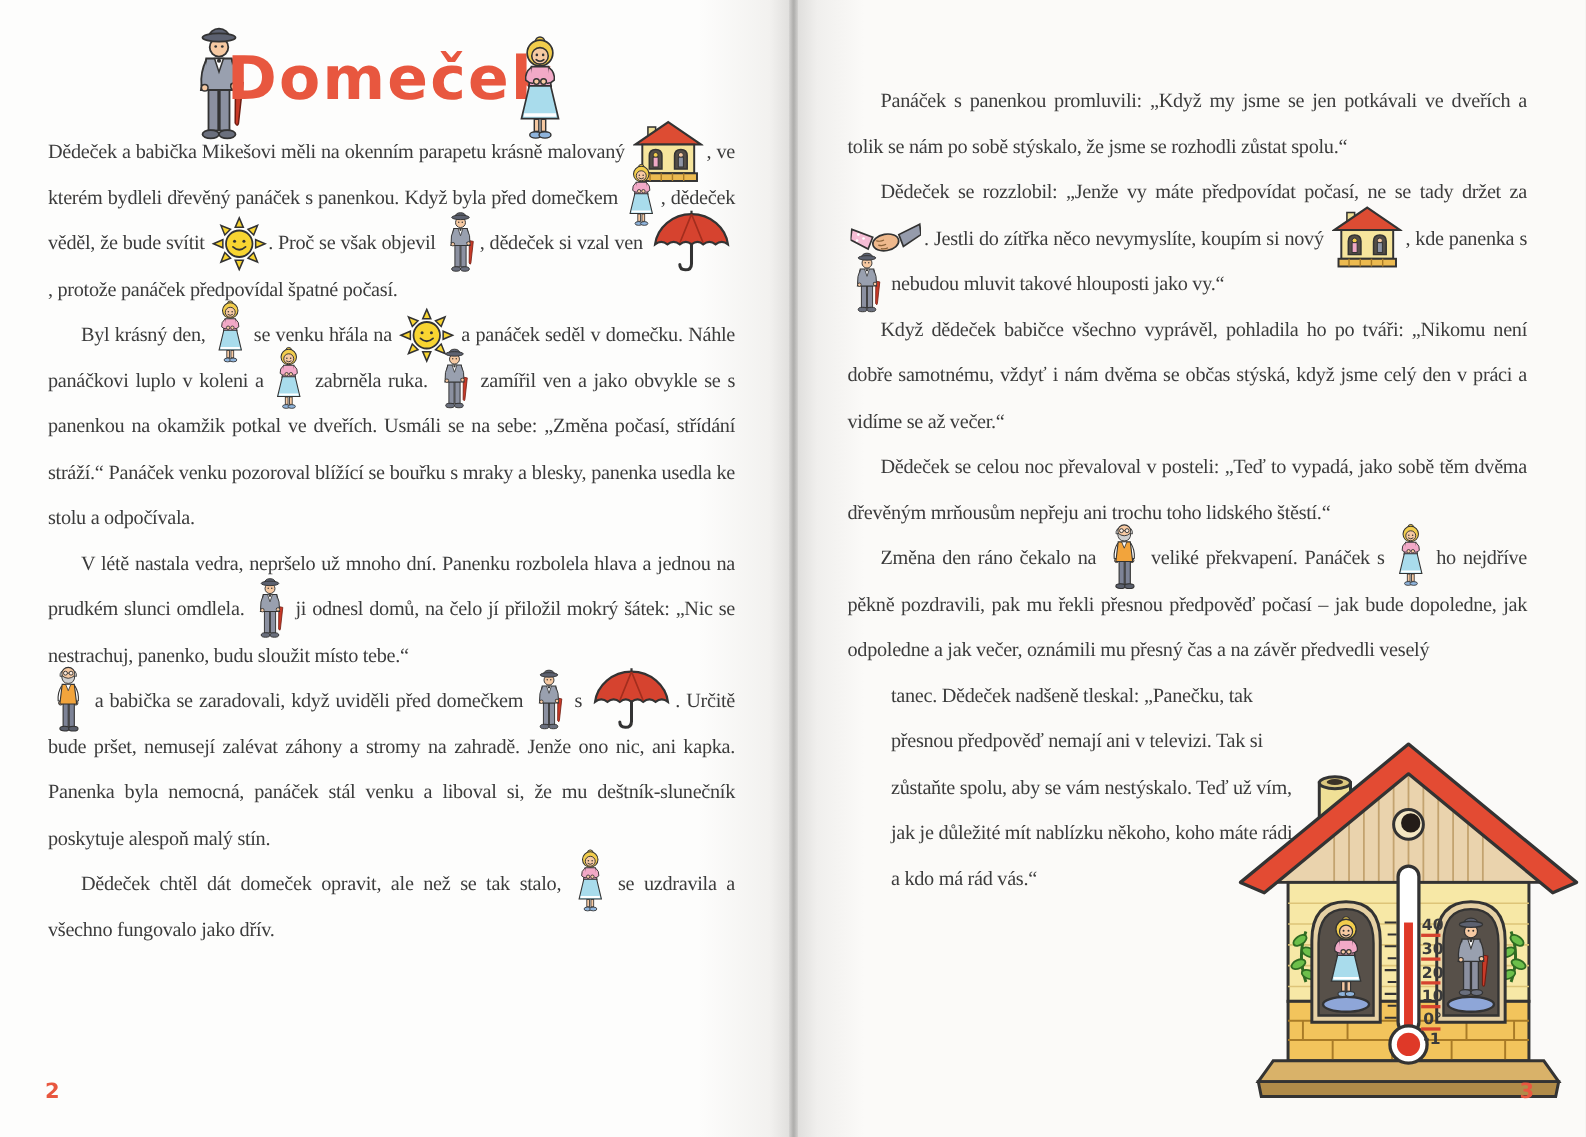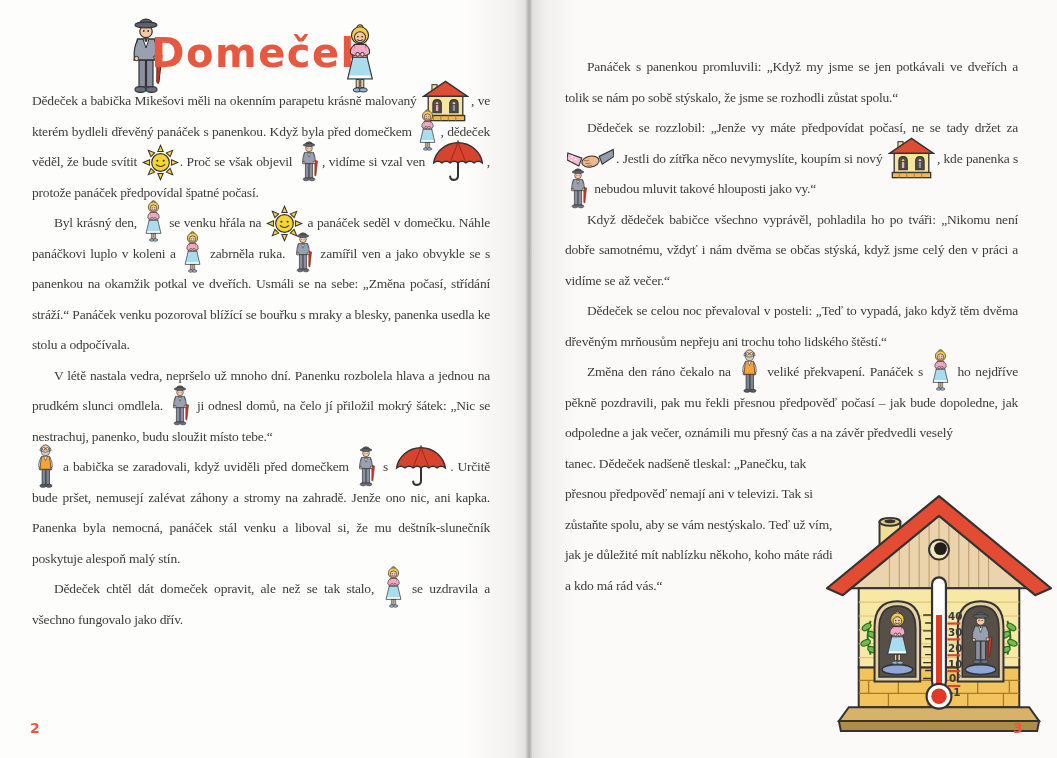--- a/index.html
+++ b/index.html
@@ -25,21 +25,21 @@
   .fig-right { position:absolute; left:341px; top:22px; width:38px; height:78px; }
 
   .body-text {
     position:absolute; text-align:justify; font-size:13.5px; line-height:30.5px;
     letter-spacing:-0.2px; color:#3c3c3c;
   }
   .page-left  .body-text { left:32px; top:86px; width:458px; }
   .page-right .body-text { left:36px; top:52px; width:453px; }
   p.para { margin:0; }
   p.indent { text-indent:22px; }
-  p.narrow { width:272px; text-align:left; }
+  p.narrow { width:272px; text-align:left;margin-left:29px; }
 
   .inline-icon { display:inline-block; vertical-align:middle; overflow:visible; }
   .icon-panacek   { width:24px; height:48px; margin:-14px 1px -12px; }
   .icon-panenka   { width:23px; height:47px; margin:-14px 1px -12px; }
   .icon-dedecek   { width:25px; height:51px; margin:-15px 1px -13px; }
   .icon-sun       { width:37px; height:37px; margin:-9px 1px -8px; }
   .icon-umbrella  { width:54px; height:44px; margin:-10px 2px -9px; }
   .icon-house     { width:47px; height:43px; margin:-10px 2px -9px; }
   .icon-handshake { width:47px; height:28px; margin:-4px 2px -3px; }
 
@@ -183,21 +183,21 @@
       </svg>
     <div class="body-text">
         <p class="para"><span>Dědeček a babička Mikešovi měli na okenním parapetu krásně malovaný </span><svg class="inline-icon icon-house">
             <use href="#sym-house"></use>
           </svg><span>, ve kterém bydleli dřevěný panáček s panenkou. Když byla před domečkem </span><svg class="inline-icon icon-panenka">
             <use href="#sym-panenka"></use>
           </svg><span>, dědeček věděl, že bude svítit </span><svg class="inline-icon icon-sun">
             <use href="#sym-sun"></use>
           </svg><span>. Proč se však objevil </span><svg class="inline-icon icon-panacek">
             <use href="#sym-panacek"></use>
-          </svg><span>, vidíme si vzal ven </span><svg class="inline-icon icon-umbrella">
+          </svg><span>, dědeček si vzal ven </span><svg class="inline-icon icon-umbrella">
             <use href="#sym-umbrella"></use>
           </svg><span>, protože panáček předpovídal špatné počasí.</span></p>
         <p class="para indent"><span>Byl krásný den, </span><svg class="inline-icon icon-panenka">
             <use href="#sym-panenka"></use>
           </svg><span> se venku hřála na </span><svg class="inline-icon icon-sun">
             <use href="#sym-sun"></use>
           </svg><span> a panáček seděl v domečku. Náhle panáčkovi luplo v koleni a </span><svg class="inline-icon icon-panenka">
             <use href="#sym-panenka"></use>
           </svg><span> zabrněla ruka. </span><svg class="inline-icon icon-panacek">
             <use href="#sym-panacek"></use>
@@ -223,21 +223,21 @@
     <div class="body-text">
         <p class="para indent"><span>Panáček s panenkou promluvili: „Když my jsme se jen potkávali ve dveřích a tolik se nám po sobě stýskalo, že jsme se rozhodli zůstat spolu.“</span></p>
         <p class="para indent"><span>Dědeček se rozzlobil: „Jenže vy máte předpovídat počasí, ne se tady držet za </span><svg class="inline-icon icon-handshake">
             <use href="#sym-handshake"></use>
           </svg><span>. Jestli do zítřka něco nevymyslíte, koupím si nový </span><svg class="inline-icon icon-house">
             <use href="#sym-house"></use>
           </svg><span>, kde panenka s </span><svg class="inline-icon icon-panacek">
             <use href="#sym-panacek"></use>
           </svg><span> nebudou mluvit takové hlouposti jako vy.“</span></p>
         <p class="para indent"><span>Když dědeček babičce všechno vyprávěl, pohladila ho po tváři: „Nikomu není dobře samotnému, vždyť i nám dvěma se občas stýská, když jsme celý den v práci a vidíme se až večer.“</span></p>
-        <p class="para indent"><span>Dědeček se celou noc převaloval v posteli: „Teď to vypadá, jako když těm dvěma dřevěným mrňousům nepřeju ani trochu toho lidského štěstí.“</span></p>
+        <p class="para indent"><span>Dědeček se celou noc převaloval v posteli: „Teď to vypadá, jako sobě těm dvěma dřevěným mrňousům nepřeju ani trochu toho lidského štěstí.“</span></p>
         <p class="para indent"><span>Změna den ráno čekalo na </span><svg class="inline-icon icon-dedecek">
             <use href="#sym-dedecek"></use>
           </svg><span> veliké překvapení. Panáček s </span><svg class="inline-icon icon-panenka">
             <use href="#sym-panenka"></use>
           </svg><span> ho nejdříve pěkně pozdravili, pak mu řekli přesnou předpověď počasí – jak bude dopoledne, jak odpoledne a jak večer, oznámili mu přesný čas a na závěr předvedli veselý</span></p>
         <p class="para narrow"><span>tanec. Dědeček nadšeně tleskal: „Panečku, tak přesnou předpověď nemají ani v televizi. Tak si zůstaňte spolu, aby se vám nestýskalo. Teď už vím, jak je důležité mít nablízku někoho, koho máte rádi a kdo má rád vás.“</span></p>
       </div>
 
     <svg class="house-illustration" viewBox="0 0 230 256">
       <g>

